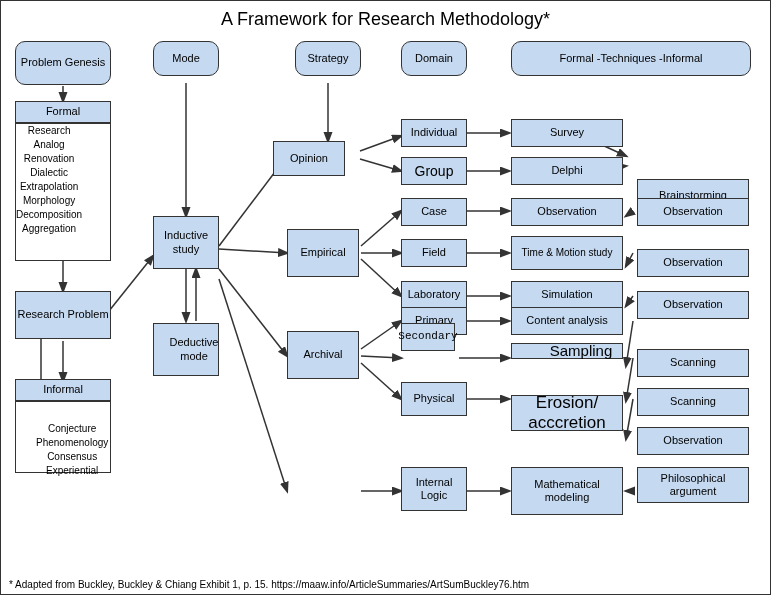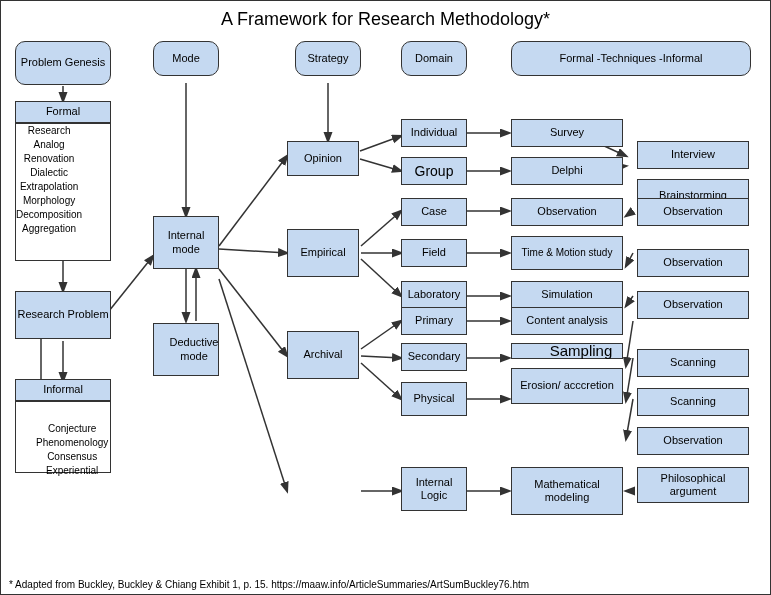--- a/index.html
+++ b/index.html
@@ -189,32 +189,32 @@
 Phenomenology
 Consensus
 Experiential</span>
   </div>
 
   <div class="box rounded" style="left:152px; top:40px; width:66px; height:35px; font-size:11px;">
     <span>Mode</span>
   </div>
 
   <div class="box" style="left:152px; top:215px; width:66px; height:53px; font-size:11px;">
-    <span>Internal mode</span>
+    <span>Inductive study</span>
   </div>
 
   <div class="box" style="left:152px; top:322px; width:66px; height:53px; font-size:11px;padding-left:16px;">
     <span>Deductive mode</span>
   </div>
 
   <div class="box rounded" style="left:294px; top:40px; width:66px; height:35px; font-size:11px;">
     <span>Strategy</span>
   </div>
 
-  <div class="box" style="left:286px; top:140px; width:72px; height:35px; font-size:11px;">
+  <div class="box" style="left:272px; top:140px; width:72px; height:35px; font-size:11px;">
     <span>Opinion</span>
   </div>
 
   <div class="box" style="left:286px; top:228px; width:72px; height:48px; font-size:11px;">
     <span>Empirical</span>
   </div>
 
   <div class="box" style="left:286px; top:330px; width:72px; height:48px; font-size:11px;">
     <span>Archival</span>
   </div>
@@ -241,21 +241,21 @@
   </div>
 
   <div class="box" style="left:400px; top:280px; width:66px; height:28px; font-size:11px;">
     <span>Laboratory</span>
   </div>
 
   <div class="box" style="left:400px; top:306px; width:66px; height:28px; font-size:11px;">
     <span>Primary</span>
   </div>
 
-  <div class="box" style="left:400px; top:342px; width:66px; height:28px; font-size:11px;">
+  <div class="box" style="left:400px; top:322px; width:54px; height:28px; font-size:11px;font-family:Liberation Mono, monospace;">
     <span>Secondary</span>
   </div>
 
   <div class="box" style="left:400px; top:381px; width:66px; height:34px; font-size:11px;">
     <span>Physical</span>
   </div>
 
   <div class="box" style="left:400px; top:466px; width:66px; height:44px; font-size:11px;">
     <span>Internal Logic</span>
   </div>
@@ -285,31 +285,28 @@
   </div>
 
   <div class="box" style="left:510px; top:306px; width:112px; height:28px; font-size:11px;">
     <span>Content analysis</span>
   </div>
 
   <div class="box" style="left:510px; top:342px; width:112px; height:16px; font-size:15px;padding-left:28px;">
     <span>Sampling</span>
   </div>
 
-  <div class="box" style="left:510px; top:367px; width:112px; height:36px; font-size:11px;">
+  <div class="box" style="left:510px; top:394px; width:112px; height:36px; font-size:17px;">
     <span>Erosion/ acccretion</span>
   </div>
 
   <div class="box" style="left:510px; top:466px; width:112px; height:48px; font-size:11px;">
     <span>Mathematical modeling</span>
   </div>
 
-  <div class="box" style="left:636px; top:140px; width:112px; height:28px; font-size:11px;">
-    <span>Interview</span>
-  </div>
 
   <div class="box" style="left:636px; top:151px; width:112px; height:34px; font-size:11px; top:178px;">
     <span>Brainstorming</span>
   </div>
 
   <div class="box" style="left:636px; top:197px; width:112px; height:28px; font-size:11px;">
     <span>Observation</span>
   </div>
 
   <div class="box" style="left:636px; top:248px; width:112px; height:28px; font-size:11px;">

